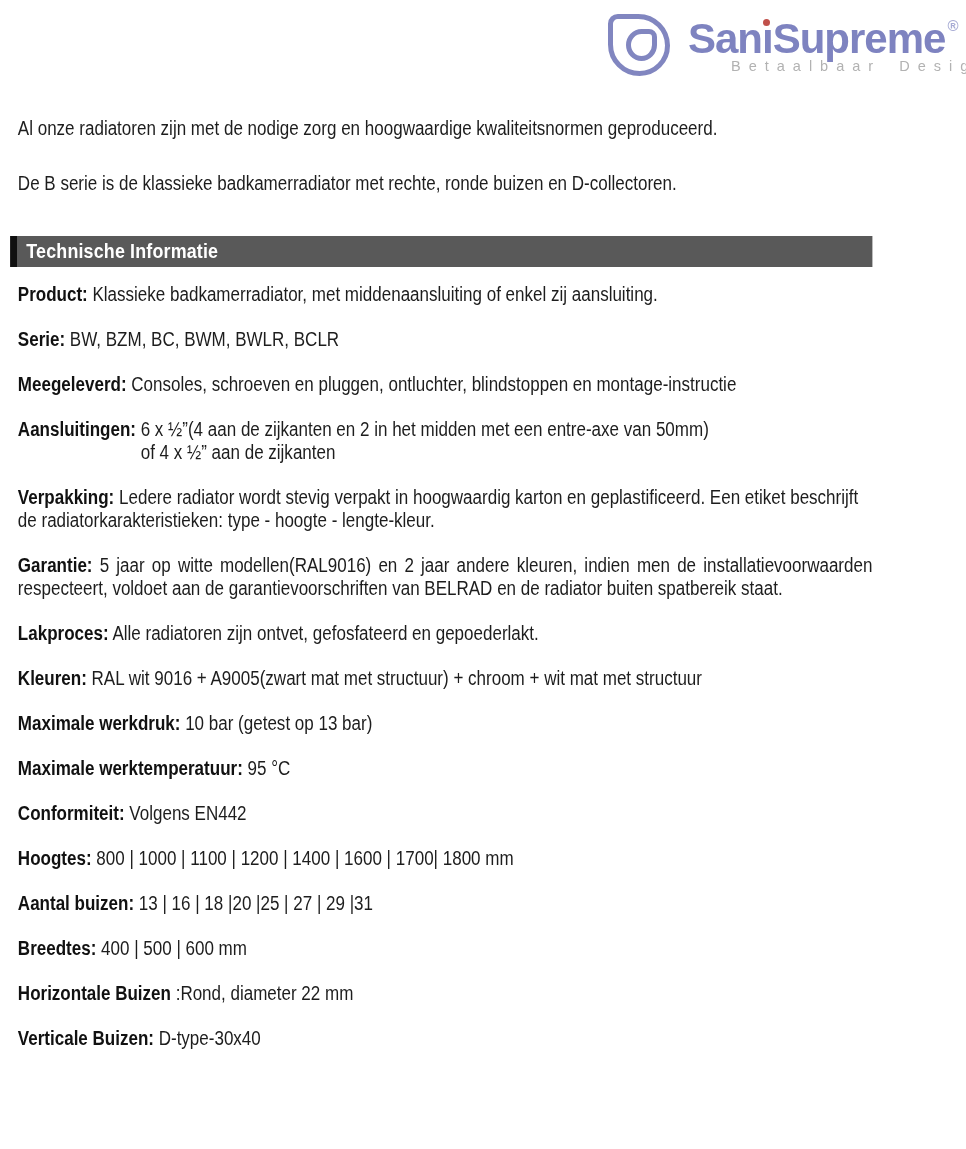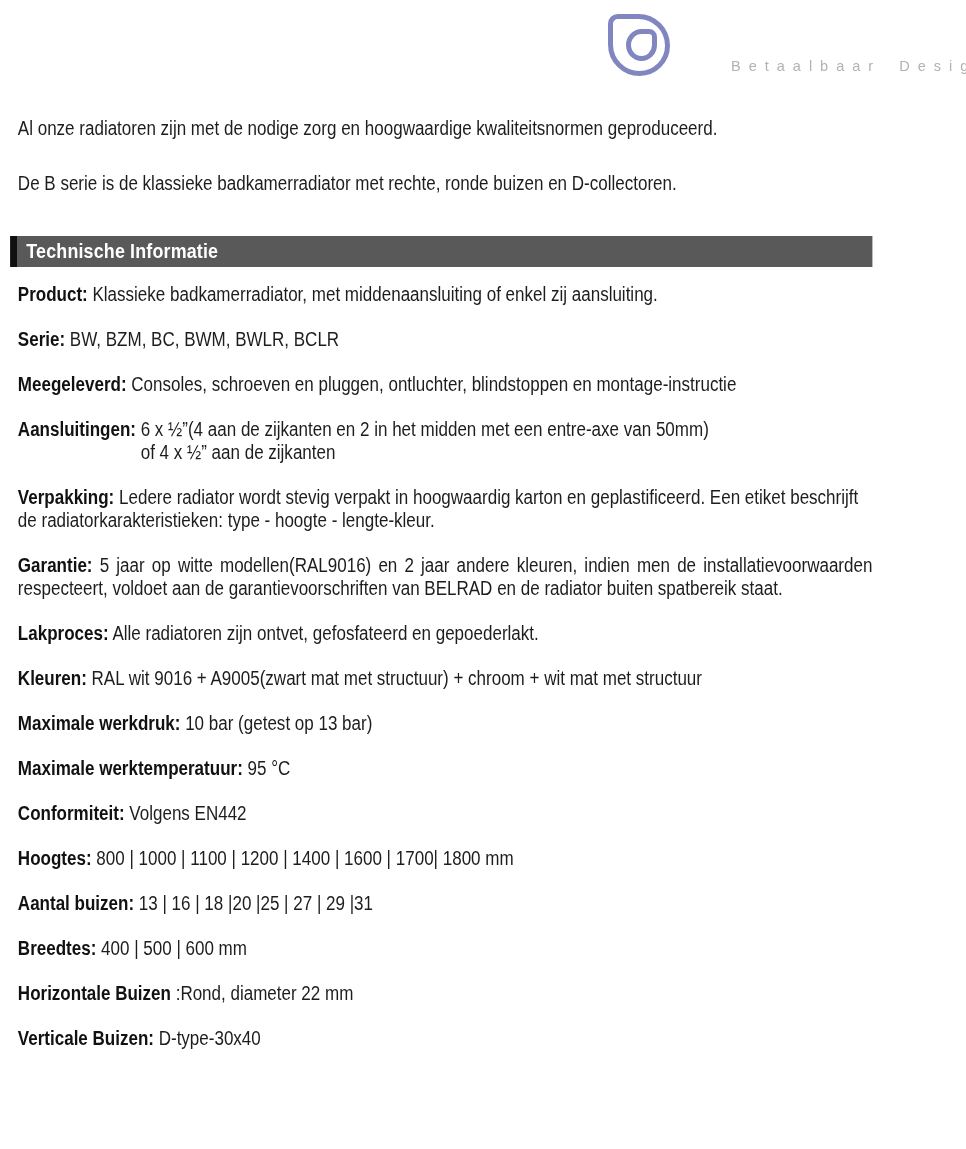--- a/index.html
+++ b/index.html
@@ -48,20 +48,21 @@
 </style>
 </head>
 <body>
 
 <div class="logo">
   <div class="logo-mark">
     <div class="logo-outer">
       <div class="logo-inner"></div>
     </div>
   </div>
+  <div class="brand-line"><span class="brand"><span>San</span><span class="brand-i"><span>ı</span><span class="brand-dot"></span></span><span>Supreme</span></span><span class="reg">®</span></div>
   <div class="tagline">Betaalbaar Design</div>
 </div>
 
 <div class="scalewrap">
   <main class="content">
     <p class="intro">Al onze radiatoren zijn met de nodige zorg en hoogwaardige kwaliteitsnormen geproduceerd.</p>
     <p class="intro p2">De B serie is de klassieke badkamerradiator met rechte, ronde buizen en D-collectoren.</p>
 
     <div class="section-bar">
       <span>Technische Informatie</span>

